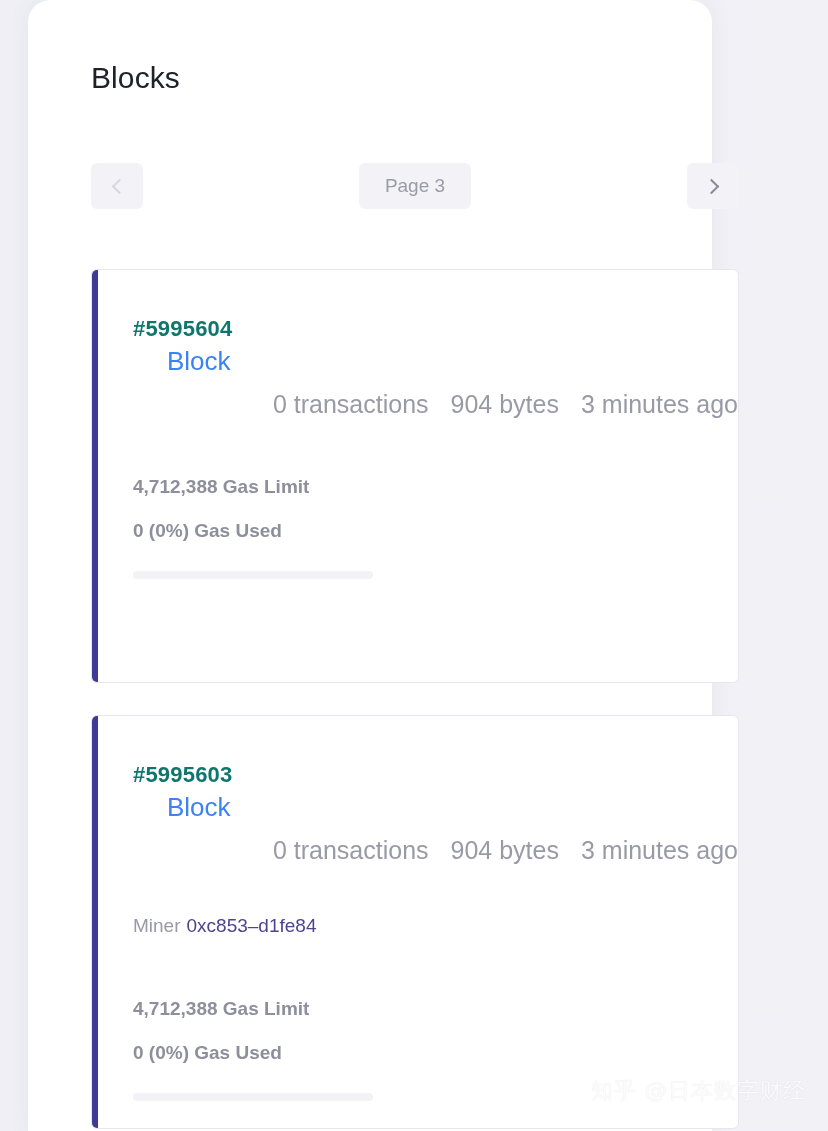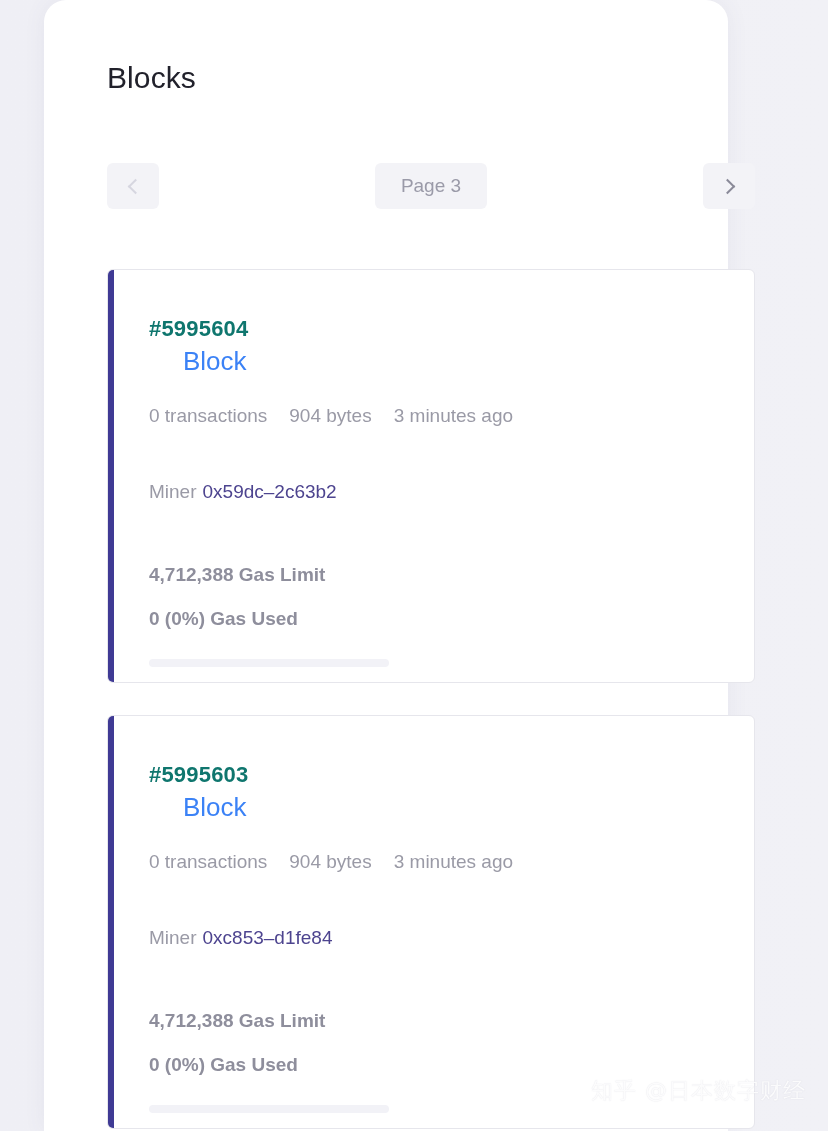--- a/index.html
+++ b/index.html
@@ -20,21 +20,21 @@
     position: relative;
     width: 828px;
     height: 1131px;
     background: linear-gradient(90deg, #efeff5 0%, #f1f1f6 100%);
     overflow: hidden;
   }
 
   
   #page-panel {
     position: absolute;
-    left: 44px;
+    left: 28px;
     top: 0px;
     width: 684px;
     height: 1131px;
     background: #ffffff;
     border-radius: 22px 22px 0 0;
     box-shadow: 0 0 22px rgba(90, 90, 130, 0.07);
   }
 
   
   .page-title {
@@ -146,24 +146,25 @@
     margin-top: 3px;
     font-size: 26px;
     line-height: 28px;
     color: #3b82f6;
     text-decoration: none;
     cursor: pointer;
     margin-left: 34px;
   }
 
   .meta-row {
-    margin-top: 28px;
-    font-size: 19px;
+    margin-top: 16px;
+    font-size: 25px;
     line-height: 26px;
     color: #9a9aa6;
+    text-align: right;
   }
   .meta-row .meta-item { margin-right: 22px; }
   .meta-row .meta-item:last-child { margin-right: 0; }
 
   .miner-row {
     margin-top: 50px;
     font-size: 19px;
     line-height: 26px;
     color: #9a9aa6;
   }
@@ -229,21 +230,21 @@
 
       <button class="pg-btn pg-next">
         <span class="chev chev-right"></span>
       </button>
 
     </div>
 
     <div class="block-list" id="block-list">
         <div class="block-card">
           <div class="card-accent"></div>
-          <div class="card-body"><div class="block-number">#5995604</div><a class="block-link" href="#">Block</a><div class="meta-row"><span class="meta-item">0 transactions</span><span class="meta-item">904 bytes</span><span class="meta-item">3 minutes ago</span></div><div class="miner-row"><span>Miner</span><a class="miner-addr" href="#">0x59dc–2c63b2</a></div><div class="gas-block">
+          <div class="card-body"><div class="block-number">#5995604</div><a class="block-link" href="#">Block</a><div class="meta-row"><span class="meta-item">0 transactions</span><span class="meta-item">904 bytes</span><span class="meta-item">3 minutes ago</span></div><div class="gas-block">
               <div class="gas-line">4,712,388 Gas Limit</div>
               <div class="gas-line">0 (0%) Gas Used</div>
               <div class="gas-bar-track">
                 <div class="gas-bar-fill" style="width:0%"></div>
               </div>
             </div></div>
         </div>
         <div class="block-card">
           <div class="card-accent"></div>
           <div class="card-body"><div class="block-number">#5995603</div><a class="block-link" href="#">Block</a><div class="meta-row"><span class="meta-item">0 transactions</span><span class="meta-item">904 bytes</span><span class="meta-item">3 minutes ago</span></div><div class="miner-row"><span>Miner</span><a class="miner-addr" href="#">0xc853–d1fe84</a></div><div class="gas-block">

